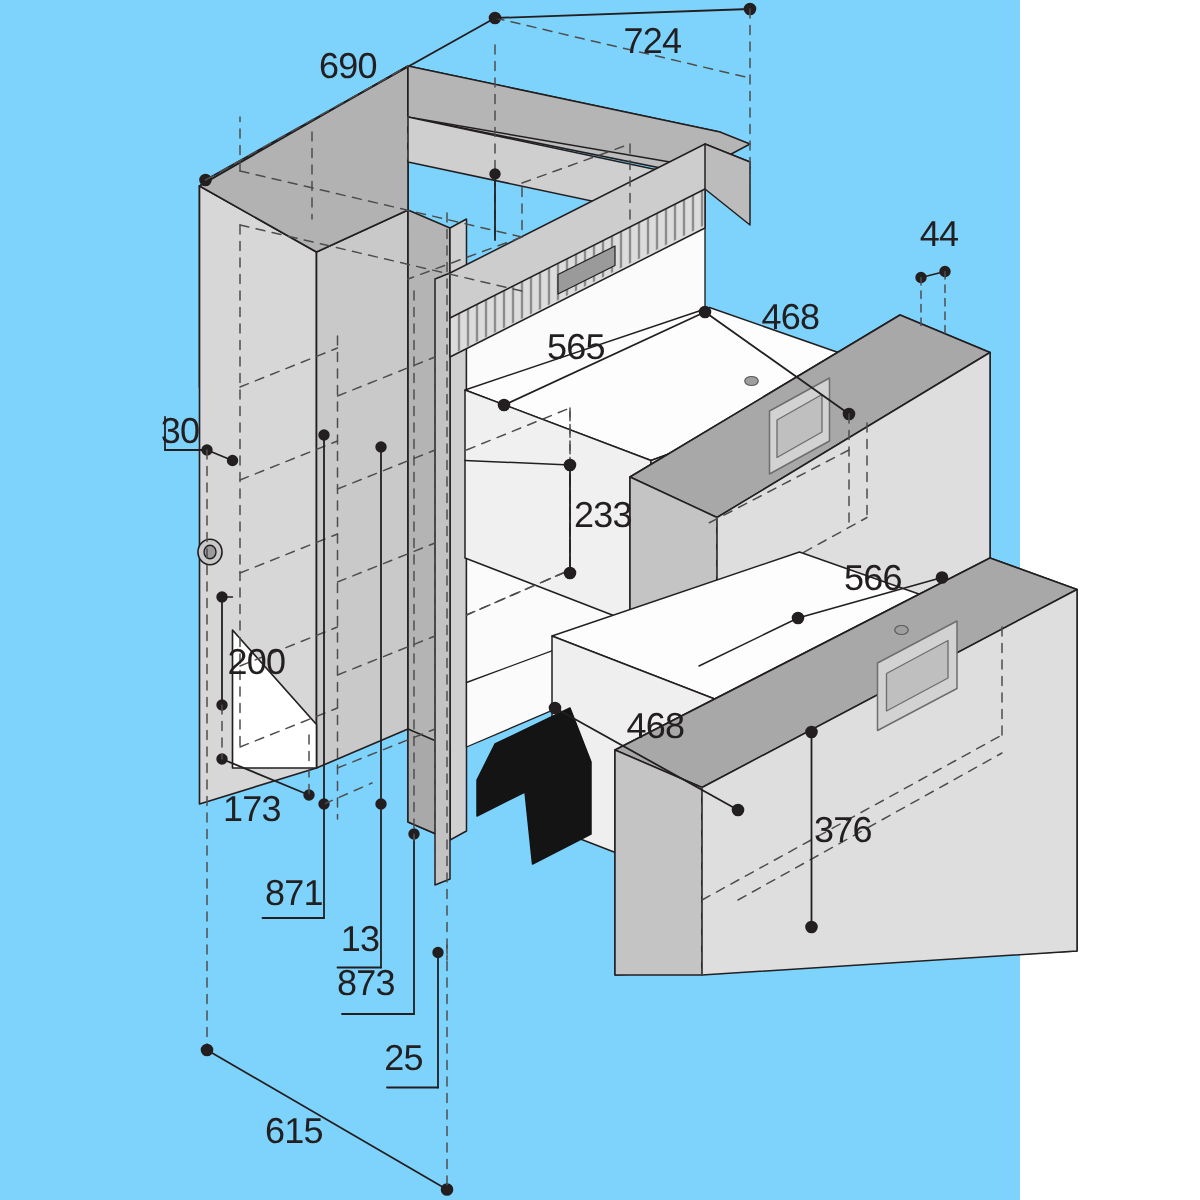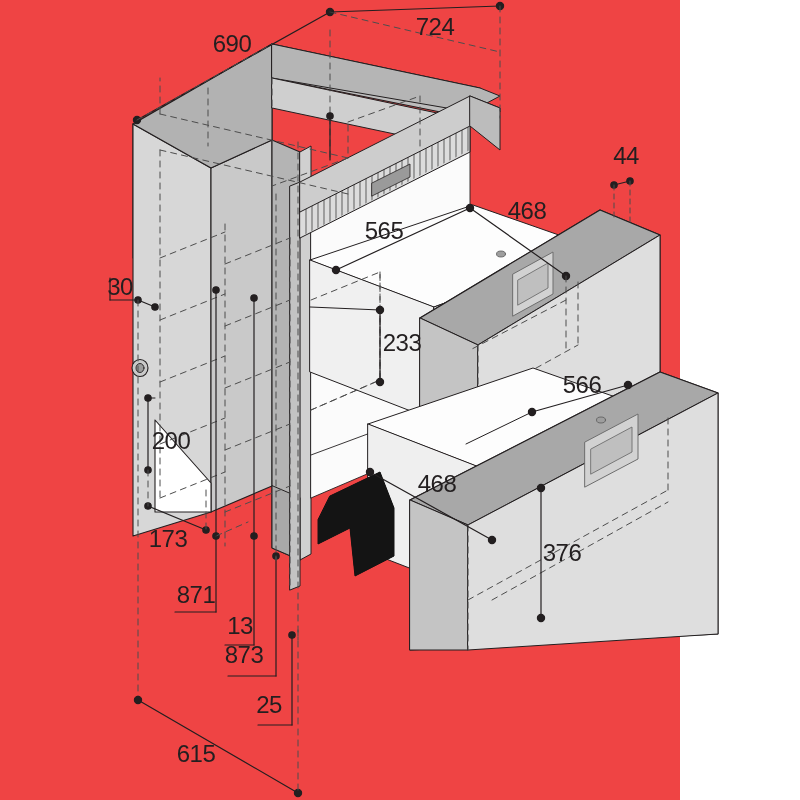--- a/index.html
+++ b/index.html
@@ -1,19 +1,19 @@
 <!DOCTYPE html>
 <html><head>
 <meta charset="utf-8">
 <title>Technical Drawing</title>
 <style>
   html,body{margin:0;padding:0;background:#ffffff;}
   body{width:800px;height:800px;overflow:hidden;
        font-family:"Liberation Sans", sans-serif;}
-  #stage{position:relative;width:680px;height:800px;background:#ef4444;text-align:right;}
+  #stage{position:relative;width:680px;height:800px;background:#7dd3fc;text-align:right;}
   svg#drawing{position:absolute;left:0;top:0;width:800px;height:800px;display:block;}
   text{font-family:"Liberation Sans", sans-serif; fill:#231f20;}
   .dim-label{font-size:24px; letter-spacing:-0.5px;}
 </style>
 </head>
 <body>
 
 <div id="stage">
 
 <svg id="drawing" viewBox="0 0 800 800">

